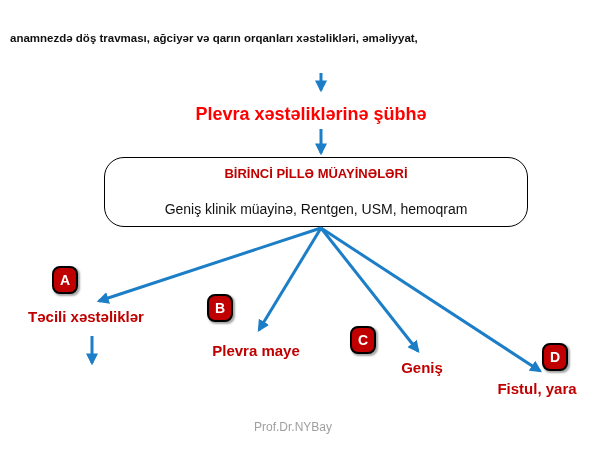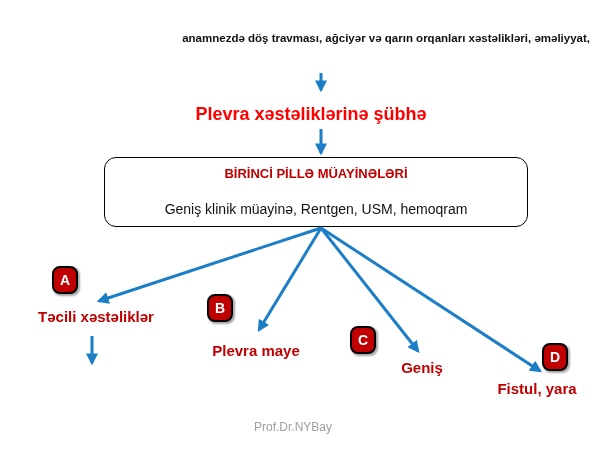--- a/index.html
+++ b/index.html
@@ -6,30 +6,30 @@
     --title-red:#FF0000; --dark-red:#C00000; --arrow-blue:#1B7EC7;
     --text-black:#111111; --footer-gray:#A0A0A0;
   }
   html,body{margin:0;padding:0;}
   .slide{
     position:relative; width:600px; height:450px; background:#ffffff;
     font-family:"Liberation Sans", sans-serif; overflow:hidden;
   }
   .anamnesis{
     position:absolute; left:300px; top:29px; transform:translateX(-50%);
-    width:580px; text-align:right; font-weight:bold; font-size:11.5px;
+    width:580px; text-align:left; font-weight:bold; font-size:11.5px;
     line-height:18px; color:var(--text-black);
   }
   .title{
     position:absolute; left:311px; top:104px; transform:translateX(-50%);
     font-weight:bold; font-size:18px; color:var(--title-red); white-space:nowrap;
   }
   .stage-box{
     position:absolute; left:104px; top:157px; width:424px; height:70px;
-    border:1.6px solid #000; border-radius:12px; box-sizing:border-box;
+    border:1.6px solid #000; border-radius:20px; box-sizing:border-box;
     display:flex; flex-direction:column; justify-content:space-between;
     padding:8px 4px 9px; text-align:center; background:#fff;
   }
   .stage-header{font-weight:bold; font-size:13px; color:var(--dark-red);}
   .stage-body{font-weight:normal; font-size:14px; color:var(--text-black);}
   .arrows{position:absolute; left:0; top:0; pointer-events:none;}
   .flow-line{stroke:var(--arrow-blue); stroke-width:3; fill:none;}
   .ah-fill{fill:var(--arrow-blue);}
   .badge{
     position:absolute; width:26px; height:28px; box-sizing:border-box;
@@ -81,21 +81,21 @@
     <line class="flow-line" x1="321" y1="228" x2="418" y2="351" marker-end="url(#ah)"></line>
     <line class="flow-line" x1="321" y1="228" x2="540" y2="371" marker-end="url(#ah)"></line>
     <line class="flow-line" x1="92" y1="336" x2="92" y2="363" marker-end="url(#ah)"></line>
   </svg>
 
   <div class="badge" style="left:52px;  top:266px;">A</div>
   <div class="badge" style="left:207px; top:294px;">B</div>
   <div class="badge" style="left:350px; top:326px;">C</div>
   <div class="badge" style="left:542px; top:343px;">D</div>
 
-  <div class="branch-label" style="left:96px;  top:308px;">Təcili xəstəliklər</div>
+  <div class="branch-label" style="left:86px;  top:308px;">Təcili xəstəliklər</div>
   <div class="branch-label" style="left:256px; top:342px;">Plevra maye</div>
   <div class="branch-label" style="left:422px; top:359px;">Geniş</div>
   <div class="branch-label" style="left:537px; top:380px;">Fistul, yara</div>
 
 
   <div class="footer">Prof.Dr.NYBay</div>
 
 </div>
 
 </body></html>

